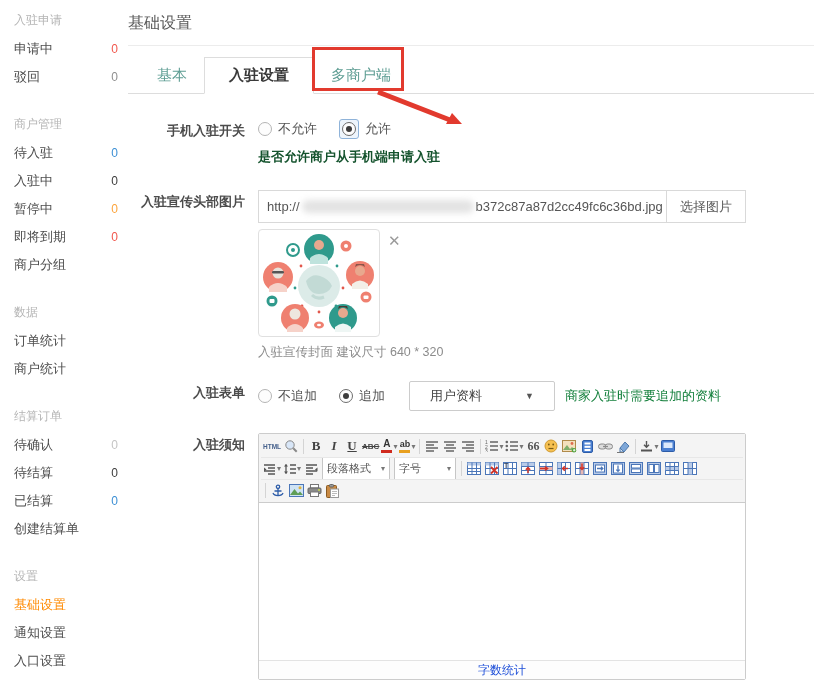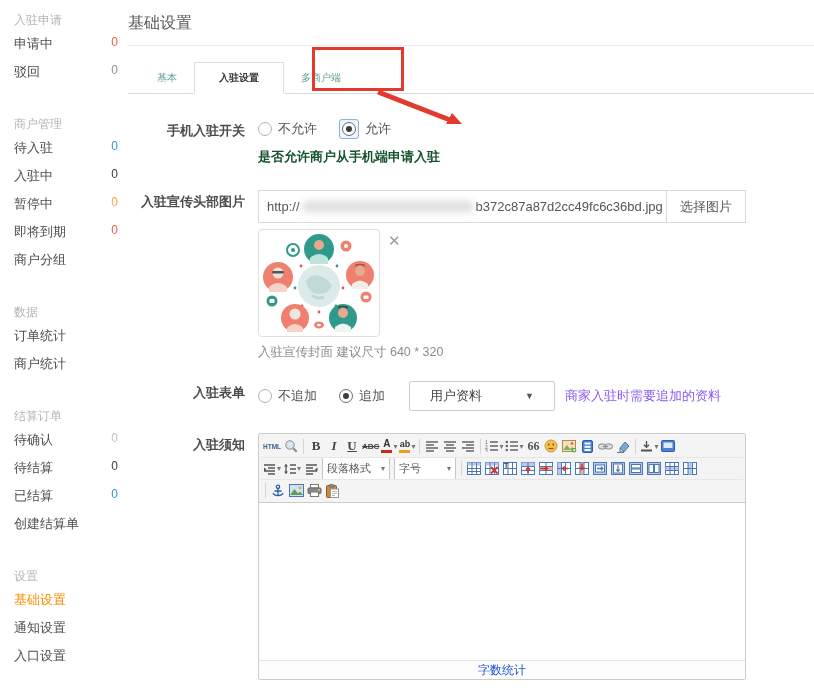--- a/index.html
+++ b/index.html
@@ -4,31 +4,31 @@
 <style>
   * { margin:0; padding:0; box-sizing:border-box; }
   html,body { width:814px; height:698px; background:#fff; overflow:hidden;
     font-family:"Liberation Sans","DejaVu Sans",sans-serif; }
   .stage { position:relative; width:814px; height:698px; background:#fff; }
 
   
   .sidebar { position:absolute; left:0; top:0; width:128px; padding:6px 10px 0 14px; }
   .side-sec { margin-bottom:19px; }
   .side-head { height:29px; display:flex; align-items:center; color:#b5b5b5; font-size:12px; }
-  .side-item { height:28px; display:flex; justify-content:space-between;
+  .side-item { height:28px; display:flex; align-items:center; justify-content:space-between;
     font-size:13px; color:#4d4d4d; cursor:pointer; }
   .side-item .cnt { font-size:12px; }
 
   
   .main { position:absolute; left:128px; top:0; width:686px; height:698px; }
   .page-title { padding:13px 0 11px 0; font-size:16px; color:#5a5a5a; }
   .title-rule { border-bottom:1px solid #ececec; }
   .tabs { display:flex; align-items:flex-end; margin-top:14px; border-bottom:1px solid #ddd;
     padding-left:12px; height:34px; }
-  .tab { padding:8px 17px; font-size:10px; color:#5f9e94; cursor:pointer; position:relative; }
+  .tab { padding:8px 17px; font-size:15px; color:#5f9e94; cursor:pointer; position:relative; }
   .tab.active { background:#fff; border:1px solid #ddd; border-bottom:1px solid #fff;
     margin-bottom:-1px; color:#3a3a3a; font-weight:bold; padding:8px 24px; }
 
   
   .form { margin-top:25px; }
   .frow { display:flex; margin-bottom:14px; }
   .flabel { flex:0 0 130px; text-align:right; padding-right:13px; font-weight:bold;
     color:#4c4c4c; font-size:13px; padding-top:3px; }
   .fctl { flex:1; }
   .radio-line { display:flex; align-items:center; font-size:13px; color:#555; }
@@ -57,21 +57,21 @@
     background:#fff; padding:3px; }
   .thumb svg { width:114px; height:100px; display:block; }
   .thumb-close { position:absolute; left:130px; top:4px; color:#9a9a9a; font-size:15px;
     font-style:italic; cursor:pointer; line-height:1; }
   .thumb-cap { margin-top:7px; font-size:12.5px; color:#8c8c8c; }
 
   .select-box { display:inline-flex; align-items:center; justify-content:space-between;
     width:146px; height:30px; border:1px solid #ccc; border-radius:2px; background:#fff;
     font-size:13px; color:#444; padding:0 20px; margin:0 10px 0 2px; cursor:pointer; }
   .select-box .car { font-size:9px; color:#555; }
-  .inline-note { font-size:13px; color:#8b5cf6; }
+  .inline-note { font-size:13px; color:#15803d; }
 
   
   .editor { width:488px; border:1px solid #ccc; border-radius:2px; background:#fff; }
   .tbars { background:#f4f4f4; border-bottom:1px solid #ccc; padding:1px 2px; }
   .tb-row { display:flex; align-items:center; flex-wrap:nowrap; overflow:hidden;
     height:22px; padding:0 1px; }
   .tb-row + .tb-row { border-top:1px solid #e7e7e7; }
   .tbi { min-width:18px; height:19px; display:inline-flex; align-items:center;
     justify-content:center; border-radius:2px; cursor:pointer; padding:0 1px; color:#444; }
   .sep { width:1px; height:15px; background:#d4d4d4; margin:0 3px; flex:0 0 auto; }

